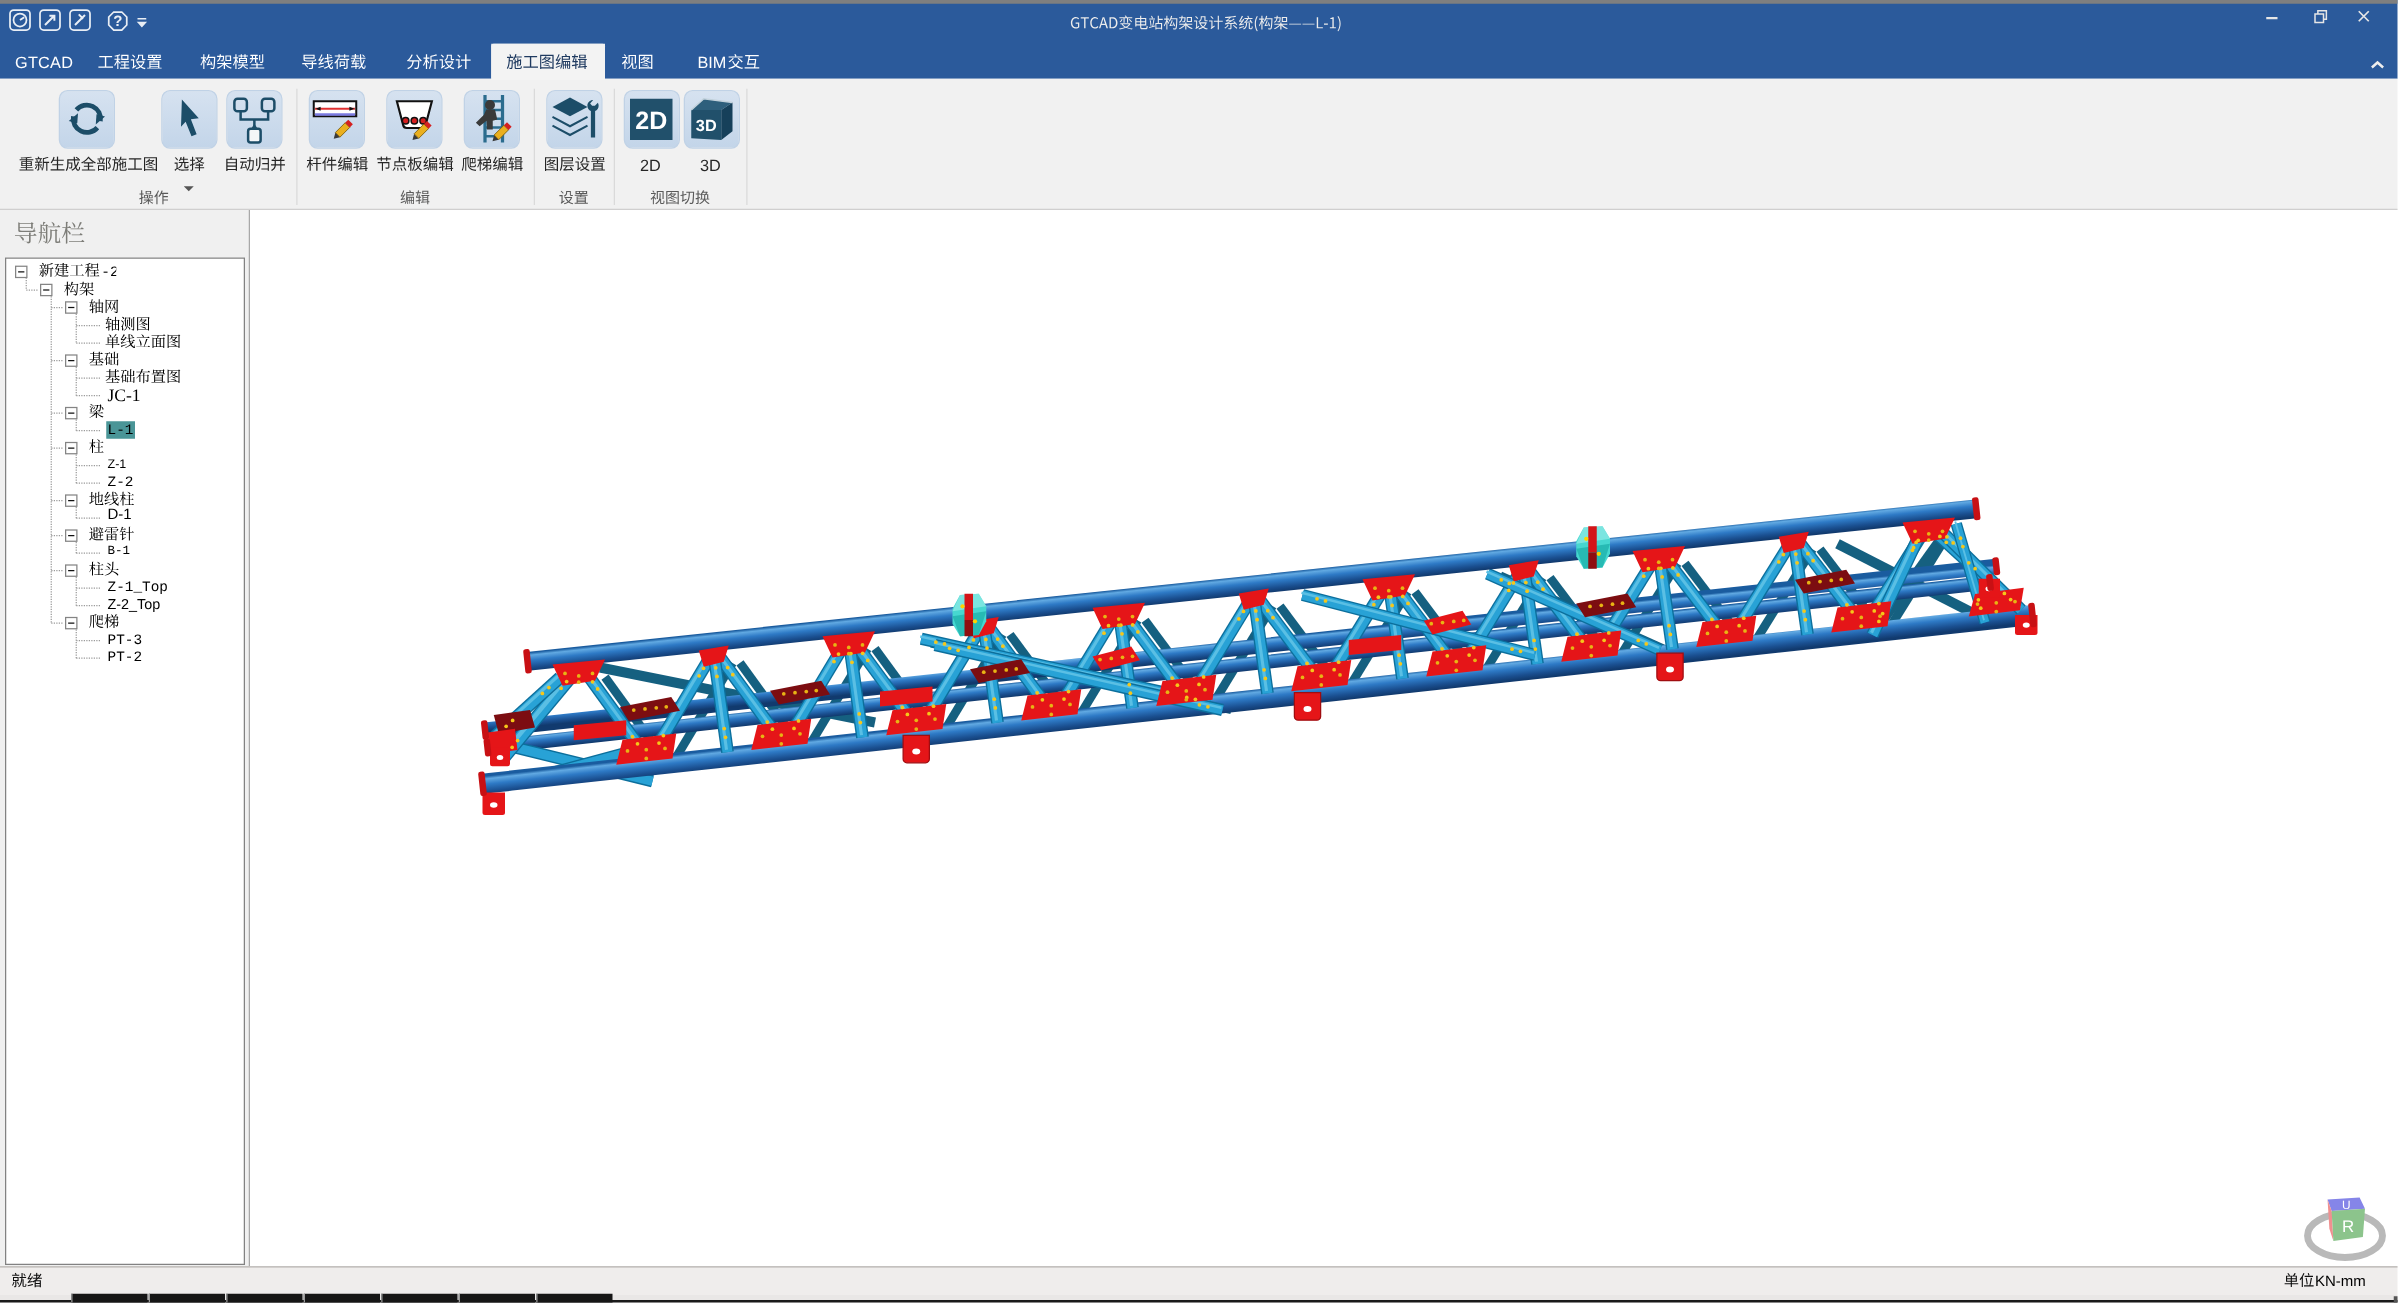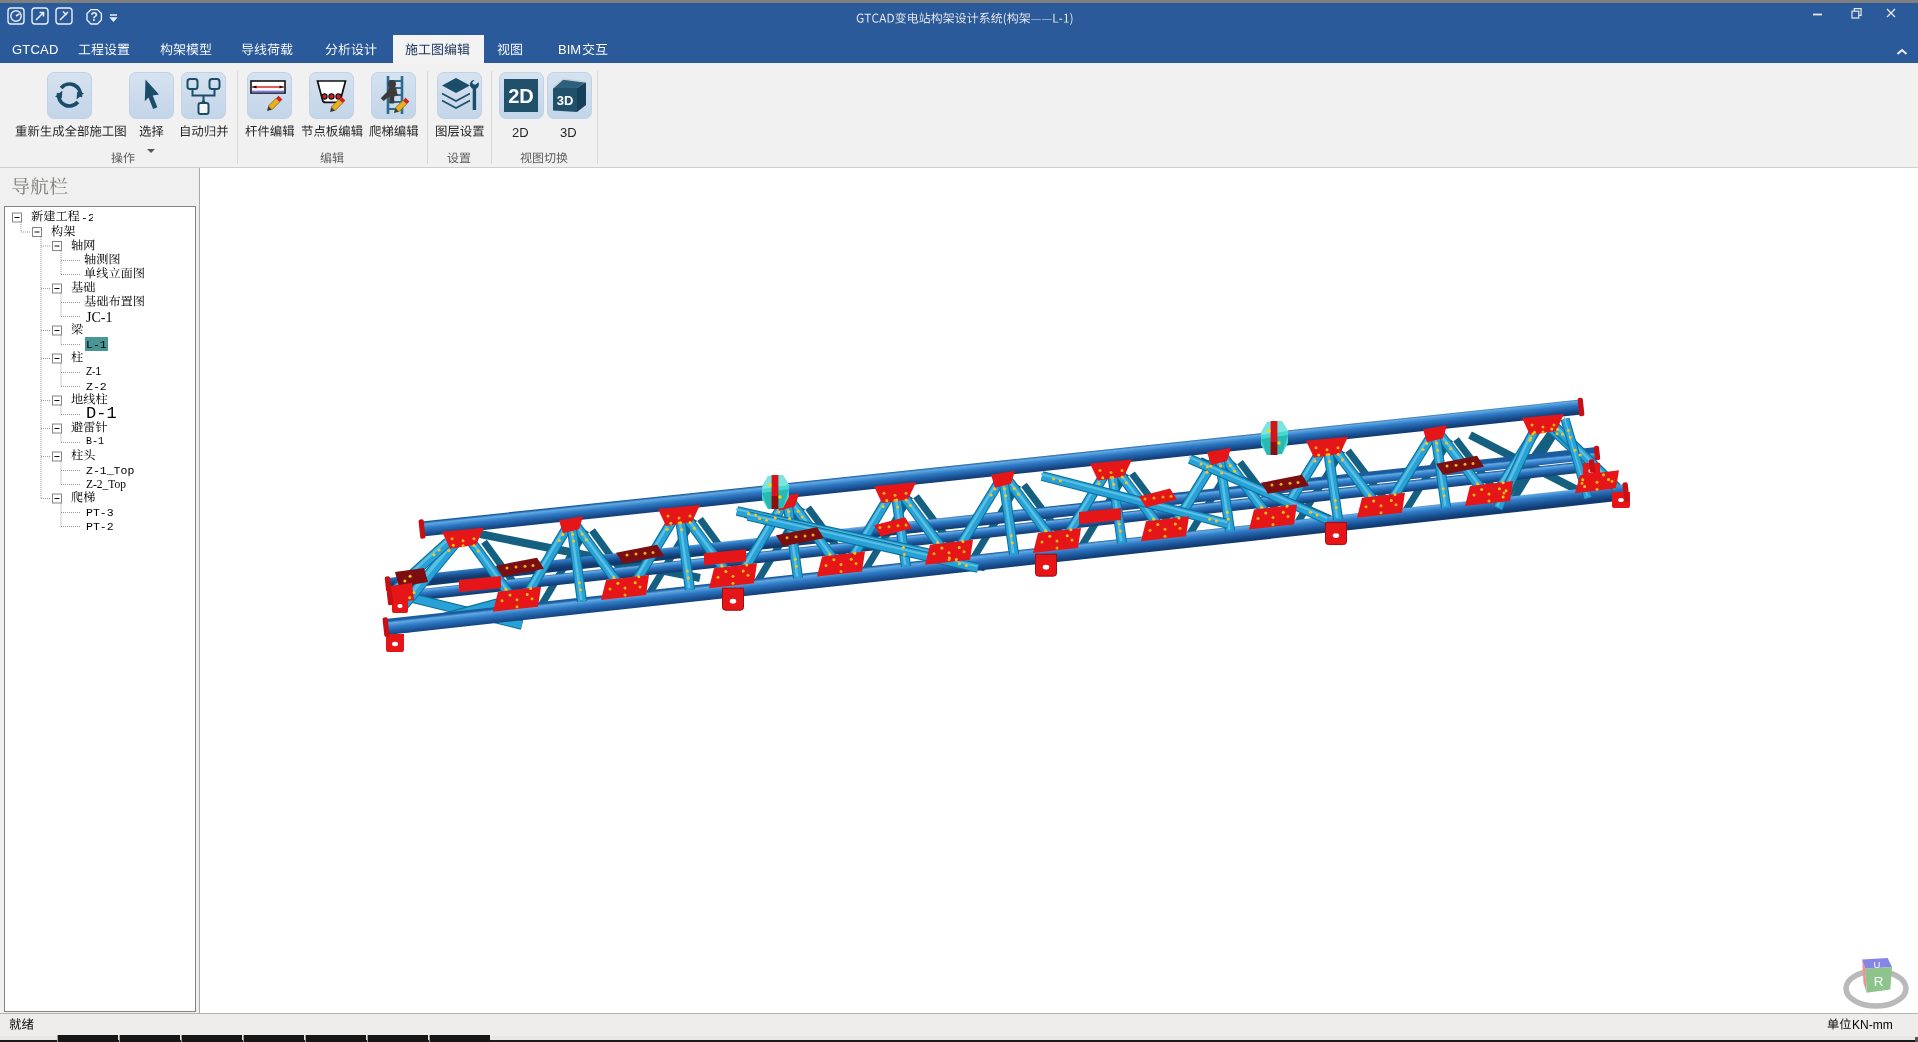--- a/index.html
+++ b/index.html
@@ -283,30 +283,30 @@
   </svg>
 <div class="abs" style="left:86px;top:337.5px;font-family:'Liberation Mono',monospace;font-size:11.5px;color:#000">L-1</div>
 <svg style="position:absolute;left:71.0px;top:351.0px" width="14" height="15" viewBox="0 0 14 15">
     <path fill="#000" d="M6.5 0.3 6.4 0.4C7.1 0.8 7.9 1.6 8.1 2.3C9.1 2.9 9.6 0.9 6.5 0.3ZM4.4 10.6 4.5 11H11.6C11.8 11 11.9 10.9 11.9 10.8C11.5 10.4 10.8 9.9 10.8 9.9L10.2 10.6H8.5V6.8H11.1C11.3 6.8 11.4 6.8 11.4 6.6C11 6.3 10.4 5.8 10.4 5.8L9.8 6.5H8.5V3.2H11.4C11.6 3.2 11.7 3.2 11.7 3C11.3 2.6 10.7 2.1 10.7 2.1L10.1 2.9H5L5.1 3.2H7.7V6.5H5.4L5.5 6.8H7.7V10.6ZM2.6 0.3V3.1H0.5L0.6 3.5H2.4C2 5.3 1.4 7.2 0.4 8.6L0.6 8.7C1.4 7.8 2.1 6.8 2.6 5.6V11.4H2.7C3 11.4 3.4 11.2 3.4 11.1V4.8C3.8 5.3 4.2 6.1 4.3 6.6C5.1 7.3 5.8 5.6 3.4 4.6V3.5H4.8C5 3.5 5.1 3.4 5.1 3.3C4.8 2.9 4.2 2.4 4.2 2.4L3.7 3.1H3.4V0.8C3.7 0.7 3.8 0.6 3.8 0.4Z"></path>
   </svg>
 <div class="abs" style="left:86px;top:365.5px;font-family:Liberation Sans, sans-serif;font-size:10px;color:#000">Z-1</div>
 <div class="abs" style="left:86px;top:379.5px;font-family:'Liberation Mono',monospace;font-size:11.5px;color:#000">Z-2</div>
 <svg style="position:absolute;left:71.0px;top:393.0px" width="39" height="15" viewBox="0 0 39 15">
     <path fill="#000" d="M10 2.9 8.3 3.5V0.8C8.6 0.7 8.7 0.6 8.8 0.4L7.6 0.3V3.8L5.9 4.4V1.7C6.2 1.6 6.3 1.5 6.4 1.4L5.2 1.2V4.7L3.4 5.4L3.7 5.7L5.2 5.1V9.9C5.2 10.8 5.6 11 6.8 11H8.6C11.3 11 11.8 10.9 11.8 10.5C11.8 10.3 11.7 10.2 11.4 10.1L11.3 8.2H11.2C11 9.1 10.8 9.8 10.7 10.1C10.7 10.2 10.6 10.2 10.4 10.2C10.1 10.3 9.5 10.3 8.6 10.3H6.8C6.1 10.3 5.9 10.1 5.9 9.8V4.8L7.6 4.2V9.3H7.7C8 9.3 8.3 9.1 8.3 9V3.9L10.2 3.2C10.2 6 10.1 7.2 9.9 7.4C9.8 7.5 9.7 7.6 9.5 7.6C9.3 7.6 8.9 7.5 8.6 7.5V7.7C8.9 7.8 9.1 7.9 9.2 8C9.4 8.1 9.4 8.3 9.4 8.5C9.8 8.5 10.1 8.4 10.4 8.1C10.8 7.7 10.9 6.5 11 3.3C11.2 3.3 11.4 3.2 11.5 3.1L10.5 2.4L10.1 2.9ZM0.4 9.1 0.9 10.2C1 10.1 1.1 10 1.1 9.9C2.7 8.9 3.9 8.1 4.7 7.5L4.6 7.4L2.8 8.2V4.3H4.4C4.5 4.3 4.6 4.3 4.7 4.1C4.3 3.8 3.7 3.2 3.7 3.2L3.2 4H2.8V1C3.1 0.9 3.2 0.8 3.2 0.6L2 0.5V4H0.5L0.6 4.3H2V8.5C1.3 8.8 0.7 9 0.4 9.1Z M12.7 9.6 13.2 10.7C13.4 10.6 13.5 10.5 13.5 10.4C15.2 9.7 16.5 9 17.4 8.6L17.3 8.4C15.5 8.9 13.6 9.4 12.7 9.6ZM20.3 0.6 20.2 0.7C20.7 1 21.4 1.7 21.6 2.3C22.4 2.8 22.9 1 20.3 0.6ZM16.1 0.9 14.9 0.4C14.6 1.3 13.6 3.2 12.9 4C12.8 4 12.6 4.1 12.6 4.1L13 5.1C13.1 5.1 13.2 5 13.3 4.9C13.9 4.8 14.5 4.6 15 4.5C14.4 5.4 13.6 6.3 13 6.9C12.9 7 12.6 7 12.6 7L13.1 8.1C13.2 8.1 13.3 8 13.3 7.9C14.8 7.5 16.1 7 16.8 6.8L16.8 6.6C15.6 6.8 14.3 6.9 13.5 7C14.7 5.9 16.2 4.3 16.9 3.2C17.1 3.2 17.3 3.1 17.4 3L16.3 2.4C16 2.8 15.7 3.4 15.3 4.1L13.3 4.1C14.1 3.3 15.1 2 15.6 1.1C15.9 1.1 16 1 16.1 0.9ZM20.1 0.4 18.8 0.3C18.8 1.4 18.8 2.5 18.9 3.5L17.2 3.7L17.3 4L19 3.8C19 4.6 19.1 5.3 19.3 5.9L16.9 6.3L17 6.6L19.4 6.3C19.6 7.1 19.8 7.8 20.2 8.4C18.9 9.6 17.5 10.4 16 11L16.1 11.2C17.7 10.7 19.2 10.1 20.5 9.1C21 9.8 21.6 10.5 22.4 11C23 11.4 23.8 11.7 24 11.3C24.1 11.2 24.1 11 23.7 10.5L23.9 8.7L23.8 8.6C23.6 9.2 23.4 9.8 23.2 10.1C23.1 10.3 23 10.3 22.8 10.2C22.1 9.8 21.6 9.2 21.2 8.6C21.7 8 22.3 7.5 22.8 6.8C23.1 6.8 23.2 6.8 23.3 6.7L22.1 6C21.7 6.7 21.3 7.3 20.8 7.9C20.5 7.3 20.3 6.8 20.2 6.2L23.7 5.6C23.9 5.6 24 5.5 24 5.4C23.6 5.1 22.8 4.7 22.8 4.7L22.3 5.5L20.1 5.8C19.9 5.1 19.8 4.5 19.8 3.7L23.2 3.3C23.4 3.3 23.5 3.2 23.5 3.1C23.1 2.7 22.3 2.3 22.3 2.3L21.8 3.1L19.7 3.4C19.7 2.5 19.6 1.6 19.7 0.7C20 0.7 20.1 0.6 20.1 0.4Z M30.9 0.3 30.8 0.4C31.5 0.8 32.3 1.6 32.5 2.3C33.5 2.9 34 0.9 30.9 0.3ZM28.8 10.6 28.9 11H36C36.2 11 36.3 10.9 36.3 10.8C35.9 10.4 35.2 9.9 35.2 9.9L34.6 10.6H32.9V6.8H35.5C35.7 6.8 35.8 6.8 35.8 6.6C35.4 6.3 34.8 5.8 34.8 5.8L34.2 6.5H32.9V3.2H35.8C36 3.2 36.1 3.2 36.1 3C35.7 2.6 35.1 2.1 35.1 2.1L34.5 2.9H29.4L29.5 3.2H32.1V6.5H29.8L29.9 6.8H32.1V10.6ZM27 0.3V3.1H24.9L25 3.5H26.8C26.4 5.3 25.8 7.2 24.8 8.6L25 8.7C25.8 7.8 26.5 6.8 27 5.6V11.4H27.1C27.4 11.4 27.8 11.2 27.8 11.1V4.8C28.2 5.3 28.6 6.1 28.7 6.6C29.5 7.3 30.2 5.6 27.8 4.6V3.5H29.2C29.4 3.5 29.5 3.4 29.5 3.3C29.2 2.9 28.6 2.4 28.6 2.4L28.1 3.1H27.8V0.8C28.1 0.7 28.2 0.6 28.2 0.4Z"></path>
   </svg>
-<div class="abs" style="left:86px;top:404px;font-family:Liberation Mono, monospace;font-size:17px;color:#000">D-1</div>
+<div class="abs" style="left:86px;top:404px;font-family:Liberation Sans, sans-serif;font-size:12px;color:#000">D-1</div>
 <svg style="position:absolute;left:71.0px;top:421.0px" width="39" height="15" viewBox="0 0 39 15">
     <path fill="#000" d="M8.5 0.3 8.4 0.4C8.7 0.8 9 1.4 9 1.9C9.7 2.4 10.4 1.1 8.5 0.3ZM8 2.6 7.8 2.6C8 3.1 8.3 4 8.2 4.6C8.8 5.2 9.5 3.9 8 2.6ZM10.7 1.4 10.2 2H7.2L7.3 2.4H11.2C11.4 2.4 11.5 2.4 11.6 2.2C11.2 1.9 10.7 1.4 10.7 1.4ZM1 0.5 0.9 0.6C1.4 1.3 1.9 2.3 2.1 3.1C2.9 3.7 3.5 2 1 0.5ZM10.7 6.3 10.2 6.9H9.6V5.2H11.5C11.6 5.2 11.7 5.1 11.8 5C11.4 4.6 10.9 4.2 10.9 4.2L10.4 4.8H9.9C10.2 4.2 10.5 3.6 10.7 3.1C10.9 3.1 11.1 3 11.1 2.8L10.1 2.5C10 3.2 9.8 4.1 9.6 4.8H7.1L7.1 5.2H8.9V6.9H7.4L7.5 7.3H8.9V9.8H9C9.4 9.8 9.6 9.7 9.6 9.6V7.3H11.3C11.5 7.3 11.6 7.2 11.6 7.1C11.3 6.8 10.7 6.3 10.7 6.3ZM4.6 3.6 4.6 2.7V1.4H6.1V3.6ZM5.1 9.6V8.9H6.2V9.6H6.4C6.6 9.6 7 9.4 7 9.3V6.1C7.1 6.1 7.3 6 7.4 5.9L6.5 5.2L6.1 5.7H5.1L4.5 5.4C4.5 4.9 4.6 4.4 4.6 4H6.1V4.4H6.3C6.5 4.4 6.9 4.3 6.9 4.2V1.5C7.1 1.5 7.3 1.4 7.3 1.3L6.4 0.6L6 1.1H4.8L3.9 0.7V2.7C3.9 4.6 3.9 6.9 3 8.9L3.2 9.1C3.9 8.1 4.2 7.1 4.4 6V9.8H4.5C4.8 9.8 5.1 9.7 5.1 9.6ZM6.2 8.6H5.1V6H6.2ZM2 9.2C1.5 9.6 0.8 10.2 0.4 10.5L1 11.4C1.1 11.3 1.2 11.2 1.1 11.1C1.4 10.6 2 9.8 2.3 9.5C2.4 9.3 2.5 9.3 2.7 9.5C3.8 10.8 5 11.1 7.4 11.1C8.7 11.1 9.9 11.1 11.1 11.1C11.2 10.8 11.4 10.6 11.7 10.5V10.3C10.2 10.4 9 10.4 7.6 10.4C5.3 10.4 3.9 10.2 2.8 9.1C2.8 9.1 2.7 9.1 2.7 9V5.1C3 5 3.2 4.9 3.2 4.8L2.2 4L1.8 4.6H0.4L0.5 4.9H2Z M21.8 5.1H19.2V5.5H21.8ZM21.6 3.8H19.2V4.2H21.6ZM17.1 5.1H14.5V5.4H17.1ZM17.1 3.8H14.7V4.2H17.1ZM17.9 6.9V8.4H15.2V6.9ZM18.7 6.9H21.4V8.4H18.7ZM17.9 8.7V10.3H15.2V8.7ZM18.7 8.7H21.4V10.3H18.7ZM15.2 11.2V10.7H21.4V11.4H21.5C21.7 11.4 22.1 11.2 22.1 11.1V7.1C22.4 7 22.6 6.9 22.7 6.8L21.7 6.1L21.2 6.5H15.3L14.4 6.1V11.4H14.6C14.9 11.4 15.2 11.2 15.2 11.2ZM14.1 2 13.9 2C14 2.7 13.6 3.4 13.1 3.7C12.8 3.8 12.7 4 12.8 4.3C12.9 4.6 13.3 4.6 13.6 4.4C14 4.2 14.3 3.6 14.3 2.8H17.8V6H18C18.4 6 18.6 5.8 18.6 5.7V2.8H22.5C22.4 3.3 22.2 3.9 22.1 4.2L22.2 4.3C22.6 4 23.2 3.4 23.4 3C23.7 3 23.8 2.9 23.9 2.9L23 2L22.5 2.5H18.6V1.4H22.5C22.7 1.4 22.9 1.3 22.9 1.2C22.5 0.8 21.8 0.3 21.8 0.3L21.2 1H13.9L14 1.4H17.8V2.5H14.2C14.2 2.3 14.2 2.1 14.1 2Z M33.4 0.4 32.1 0.3V4.6H29.4L29.5 5H32.1V11.4H32.3C32.6 11.4 32.9 11.2 32.9 11.1V5H35.9C36 5 36.2 4.9 36.2 4.8C35.8 4.4 35.1 3.9 35.1 3.9L34.5 4.6H32.9V0.8C33.2 0.7 33.3 0.6 33.4 0.4ZM27.3 0.9C27.6 0.9 27.7 0.8 27.8 0.7L26.5 0.3C26.3 1.7 25.6 3.7 24.7 4.9L24.9 5C25.2 4.8 25.4 4.5 25.7 4.2L25.8 4.5H26.7V6.4H24.9L24.9 6.8H26.7V9.7C26.7 9.9 26.6 10 26.3 10.3L27.1 11.1C27.2 11 27.3 10.9 27.3 10.7C28.3 9.9 29.2 9.1 29.7 8.7L29.6 8.6C28.9 9 28.1 9.4 27.5 9.7V6.8H29.6C29.8 6.8 29.9 6.7 30 6.6C29.6 6.2 29 5.8 29 5.8L28.5 6.4H27.5V4.5H29.2C29.3 4.5 29.4 4.4 29.5 4.3C29.1 4 28.5 3.5 28.5 3.5L28 4.1H25.7C26.1 3.6 26.4 3 26.7 2.5H29.5C29.6 2.5 29.8 2.4 29.8 2.3C29.4 1.9 28.9 1.5 28.9 1.5L28.3 2.1H26.9C27 1.7 27.2 1.3 27.3 0.9Z"></path>
   </svg>
 <div class="abs" style="left:86px;top:435.5px;font-family:'Liberation Mono',monospace;font-size:10px;color:#000">B-1</div>
 <svg style="position:absolute;left:71.0px;top:449.0px" width="26" height="15" viewBox="0 0 26 15">
     <path fill="#000" d="M6.5 0.3 6.4 0.4C7.1 0.8 7.9 1.6 8.1 2.3C9.1 2.9 9.6 0.9 6.5 0.3ZM4.4 10.6 4.5 11H11.6C11.8 11 11.9 10.9 11.9 10.8C11.5 10.4 10.8 9.9 10.8 9.9L10.2 10.6H8.5V6.8H11.1C11.3 6.8 11.4 6.8 11.4 6.6C11 6.3 10.4 5.8 10.4 5.8L9.8 6.5H8.5V3.2H11.4C11.6 3.2 11.7 3.2 11.7 3C11.3 2.6 10.7 2.1 10.7 2.1L10.1 2.9H5L5.1 3.2H7.7V6.5H5.4L5.5 6.8H7.7V10.6ZM2.6 0.3V3.1H0.5L0.6 3.5H2.4C2 5.3 1.4 7.2 0.4 8.6L0.6 8.7C1.4 7.8 2.1 6.8 2.6 5.6V11.4H2.7C3 11.4 3.4 11.2 3.4 11.1V4.8C3.8 5.3 4.2 6.1 4.3 6.6C5.1 7.3 5.8 5.6 3.4 4.6V3.5H4.8C5 3.5 5.1 3.4 5.1 3.3C4.8 2.9 4.2 2.4 4.2 2.4L3.7 3.1H3.4V0.8C3.7 0.7 3.8 0.6 3.8 0.4Z M13.8 3.6 13.7 3.7C14.6 4.2 15.9 5.3 16.4 6C17.4 6.5 17.7 4.5 13.8 3.6ZM14.6 1.1 14.4 1.2C15.3 1.8 16.5 2.8 17 3.5C18 3.9 18.3 2 14.6 1.1ZM22.8 5.9 22.1 6.7H19.3C19.7 5.1 19.6 3.1 19.7 0.7C19.9 0.7 20.1 0.6 20.1 0.4L18.8 0.3C18.8 2.9 18.9 5 18.4 6.7H12.8L12.9 7H18.3C17.6 8.9 16.1 10.2 12.8 11.2L12.9 11.4C16.1 10.7 17.8 9.6 18.7 8.1C20.9 9.1 22.4 10.4 23 11.3C24.1 11.8 24.6 9.5 18.8 7.8C18.9 7.6 19 7.3 19.1 7H23.6C23.8 7 23.9 7 23.9 6.8C23.5 6.4 22.8 5.9 22.8 5.9Z"></path>
   </svg>
 <div class="abs" style="left:86px;top:463.5px;font-family:'Liberation Mono',monospace;font-size:11.5px;color:#000">Z-1_Top</div>
-<div class="abs" style="left:86px;top:477.5px;font-family:Liberation Serif, serif;font-size:11.5px;color:#000">Z-2_Top</div>
+<div class="abs" style="left:86px;top:477.5px;font-family:Liberation Sans, sans-serif;font-size:11.5px;color:#000">Z-2_Top</div>
 <svg style="position:absolute;left:71.0px;top:491.0px" width="26" height="15" viewBox="0 0 26 15">
     <path fill="#000" d="M1.4 1.1V4.1C1.4 6.4 1.4 9.1 0.4 11.3L0.6 11.4C2.1 9.2 2.2 6.2 2.2 4.1V1.7C2.6 1.6 3 1.6 3.4 1.5V11.2H3.5C3.8 11.2 4.1 11 4.1 10.9V1.4L5.2 1.2C5.3 8.9 6.1 10.9 10.9 11.4C11 11 11.3 10.8 11.7 10.8L11.7 10.6C6.6 10.2 5.6 8.5 5.5 1.1L6 1C6.2 1.1 6.5 1.1 6.6 1L5.7 0.3C4.9 0.6 3.6 1.1 2.3 1.4ZM7.5 1.8H8.5V4.6H7.5ZM6.7 1.5V7.8C6.7 8.4 7 8.6 7.9 8.6H9.2C11.1 8.6 11.5 8.5 11.5 8.1C11.5 8 11.4 7.9 11.1 7.8L11.1 6.3H10.9C10.8 6.9 10.7 7.6 10.6 7.7C10.5 7.8 10.5 7.9 10.3 7.9C10.2 7.9 9.8 7.9 9.2 7.9H8C7.5 7.9 7.5 7.8 7.5 7.6V5H10.3V5.5H10.4C10.6 5.5 11 5.3 11 5.3V2C11.2 1.9 11.4 1.8 11.5 1.7L10.6 1L10.2 1.5H7.6L6.7 1.1ZM9.2 1.8H10.3V4.6H9.2Z M17.9 0.3 17.7 0.4C18.2 0.9 18.6 1.7 18.7 2.3C19.5 2.9 20.2 1.2 17.9 0.3ZM20.6 11.2V6.9H22.8C22.7 8.3 22.6 9.1 22.4 9.2C22.4 9.3 22.3 9.3 22.1 9.3C21.9 9.3 21.4 9.3 21.1 9.2L21.1 9.5C21.4 9.5 21.7 9.6 21.8 9.7C21.9 9.8 21.9 10 21.9 10.2C22.3 10.2 22.7 10.1 22.9 9.9C23.3 9.6 23.5 8.8 23.5 6.9C23.8 6.9 23.9 6.9 24 6.8L23.1 6L22.7 6.5H20.6V4.9H22.4V5.3H22.5C22.8 5.3 23.1 5.2 23.2 5.1V2.9C23.4 2.9 23.6 2.8 23.7 2.7L22.7 2L22.3 2.4H20.9C21.4 2 22 1.4 22.3 0.9C22.6 1 22.7 0.9 22.8 0.7L21.6 0.3C21.3 0.9 20.9 1.8 20.6 2.4H19.8H17.1L17.2 2.8H19.8V4.5H18.5L17.5 4.1C17.5 4.6 17.3 5.7 17.2 6.4C17 6.4 16.8 6.5 16.7 6.6L17.5 7.2L17.9 6.9H19.2C18.6 8.3 17.5 9.7 16.1 10.6L16.3 10.8C17.8 10 19 8.9 19.8 7.6V11.4H19.9C20.3 11.4 20.6 11.2 20.6 11.2ZM17.9 6.5C18 6 18.1 5.4 18.2 4.9H19.8V6.5ZM20.6 4.5V2.8H22.4V4.5ZM16.3 2.4 15.7 3.1H15.3V0.7C15.6 0.6 15.7 0.5 15.7 0.3L14.5 0.2V3.1H12.7L12.8 3.5H14.3C14 5.3 13.5 7.1 12.6 8.5L12.8 8.7C13.5 7.8 14.1 6.8 14.5 5.7V11.5H14.7C15 11.5 15.3 11.3 15.3 11.2V4.6C15.7 5 16 5.6 16.2 6.1C16.9 6.6 17.5 5.2 15.3 4.4V3.5H16.9C17.1 3.5 17.2 3.4 17.2 3.3C16.8 2.9 16.3 2.4 16.3 2.4Z"></path>
   </svg>
 <div class="abs" style="left:86px;top:505.5px;font-family:'Liberation Mono',monospace;font-size:11.5px;color:#000">PT-3</div>
 <div class="abs" style="left:86px;top:519.5px;font-family:'Liberation Mono',monospace;font-size:11.5px;color:#000">PT-2</div>
 <div id="view"></div>
 <svg class="abs" style="left:200px;top:168px" width="1718" height="845" viewBox="200 168 1718 845">
     <defs>
       <linearGradient id="gc1" gradientUnits="userSpaceOnUse" x1="1000.7" y1="460.5" x2="1002.3" y2="475.5">
         <stop offset="0" stop-color="#1a5c9f"></stop>

